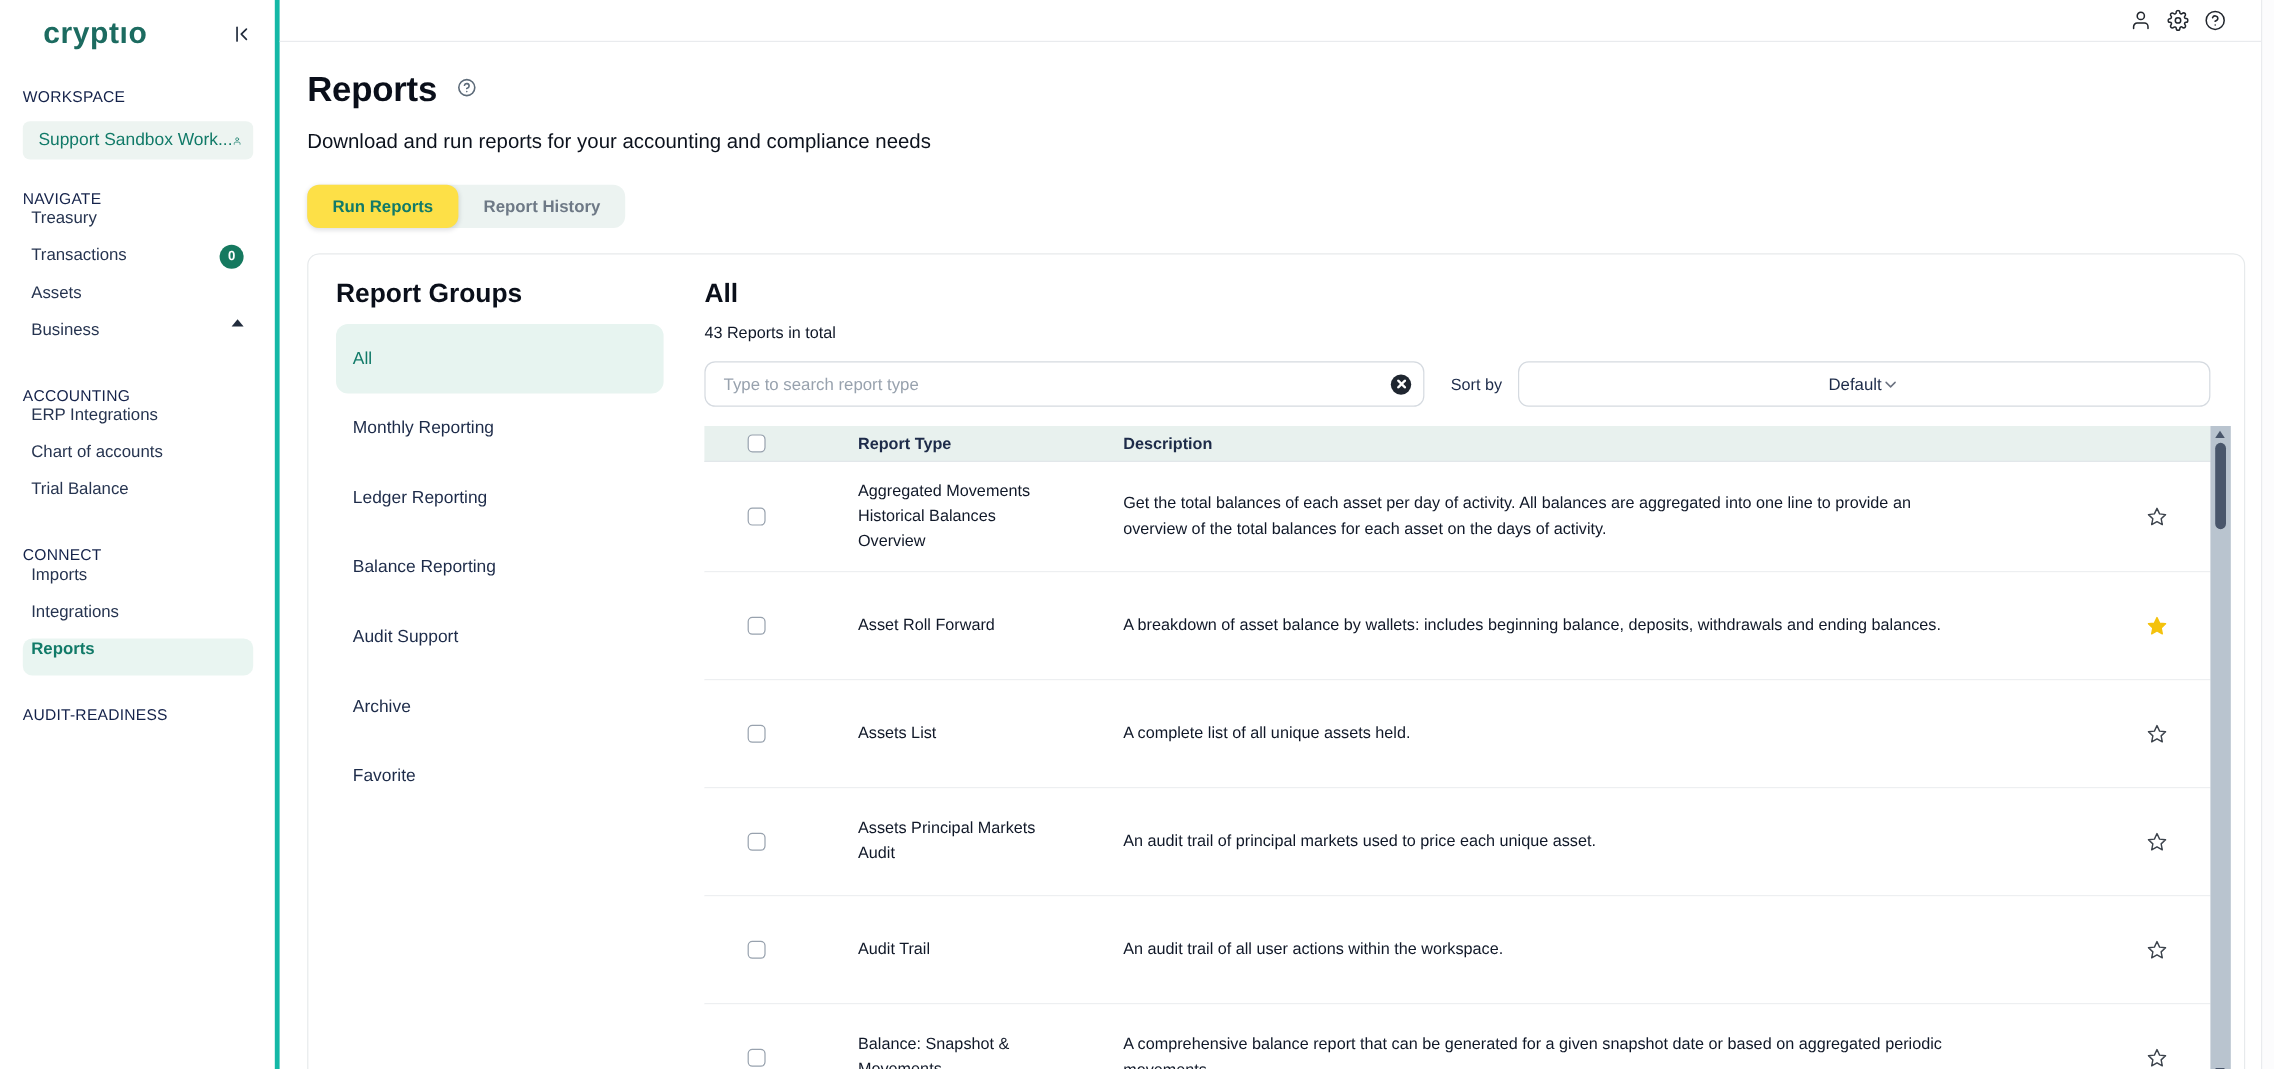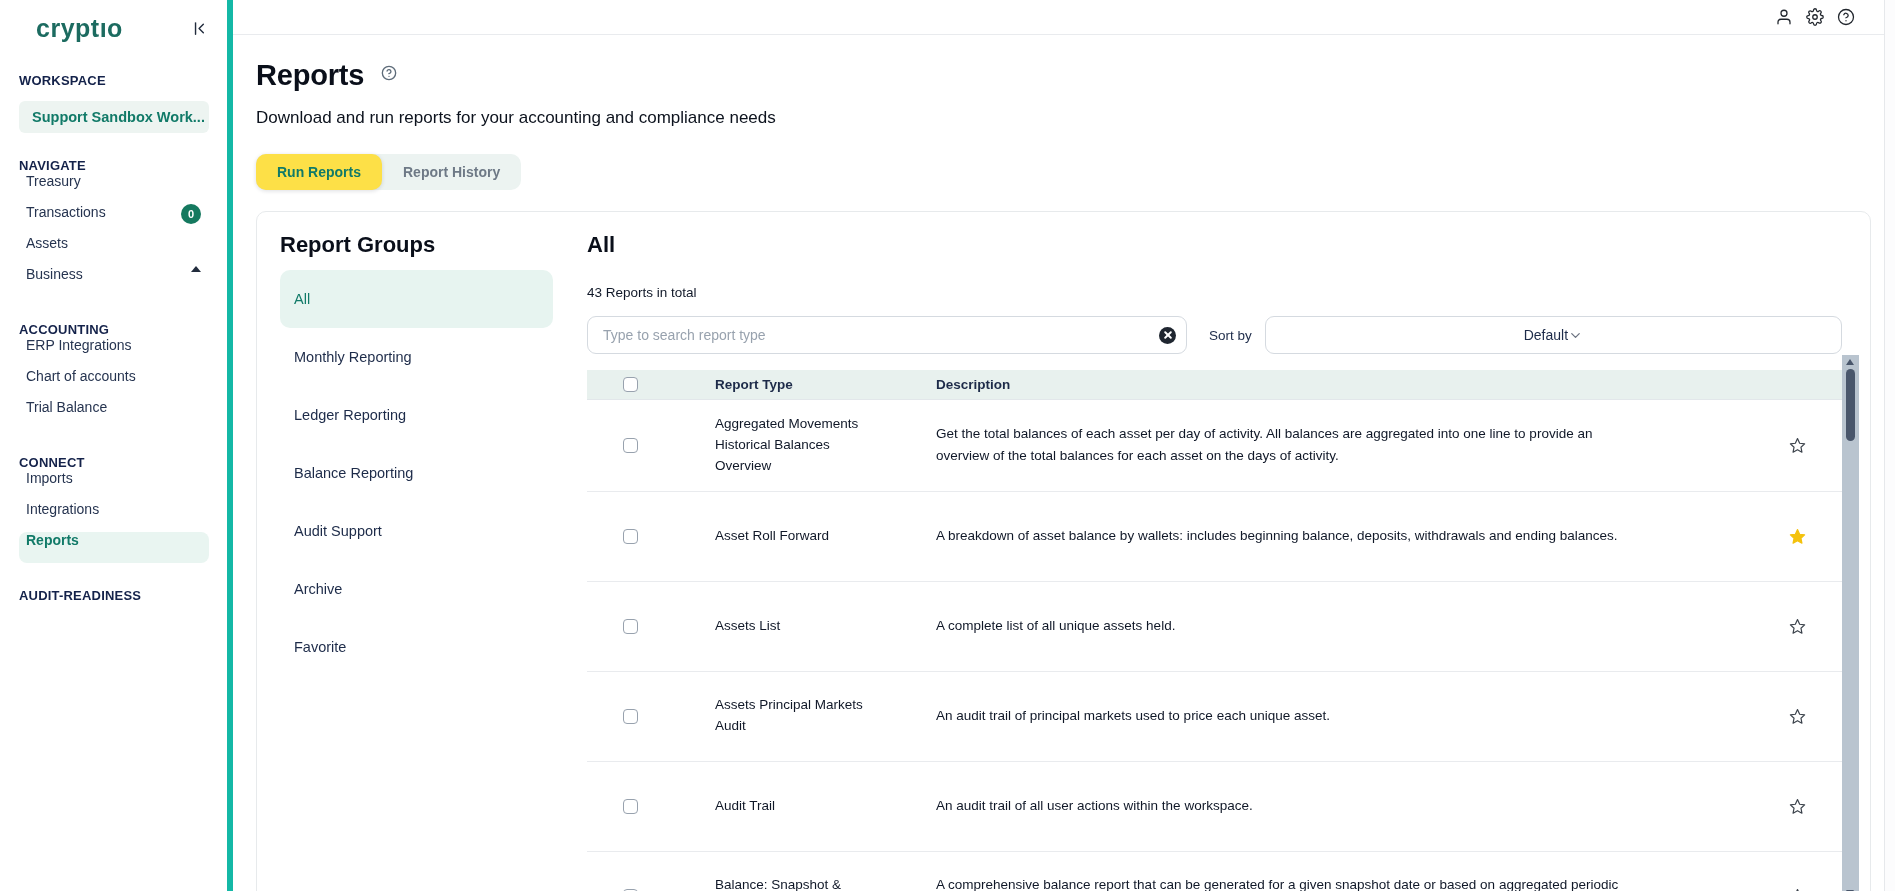--- a/index.html
+++ b/index.html
@@ -5,30 +5,30 @@
   * { box-sizing: border-box; }
   html,body { margin:0; padding:0; }
   body {
     width:1895px; height:891px; overflow:hidden;
     font-family:"Liberation Sans", sans-serif;
     background:#ffffff; color:#101828;
   }
   .app { display:flex; height:100%; }
 
   
-  .sidebar { width:233px; flex:none; border-right:6px solid #14b8a6; background:#fff; }
+  .sidebar { width:233px; flex:none; border-right:4px solid #14b8a6; background:#fff; }
   .logo-row { display:flex; align-items:center; justify-content:space-between; padding:14px 18px 0 36px; height:42px; }
   .logo { font-size:25px; font-weight:bold; color:#1c6b60; letter-spacing:.5px; }
   .collapse-btn { background:none; border:none; padding:0; cursor:pointer; display:flex; }
   .collapse-btn svg { width:17px; height:17px; stroke:#222c3d; stroke-width:2; fill:none; stroke-linecap:round; stroke-linejoin:round; }
-  .side-label { margin:16px 0 0 19px; font-size:13px; font-weight:700; color:#14224a; letter-spacing:.2px; }
+  .side-label { margin:16px 0 0 19px; font-size:13px; font-weight:400; color:#14224a; letter-spacing:.2px; }
   .lbl-workspace { margin-top:31px; }
   .workspace-pill { margin:13px 18px 0 19px; height:32px; border-radius:6px; background:#edf4f1;
     display:flex; align-items:center; justify-content:space-between; padding:0 10px 0 13px; cursor:pointer; }
-  .workspace-pill .ws-name { font-size:14.5px; font-weight:700; color:#117a68; white-space:nowrap; }
+  .workspace-pill .ws-name { font-size:14.5px; font-weight:400; color:#117a68; white-space:nowrap; }
   .workspace-pill svg { width:15px; height:15px; stroke:#117a68; stroke-width:2; fill:none; stroke-linecap:round; stroke-linejoin:round; }
   .lbl-section { margin-top:25px; }
   .side-list { margin:0 18px 0 19px; }
   .side-item { height:31px; display:flex; align-items:flex-start; padding:0 8px 0 7px; font-size:14px; color:#263450; cursor:pointer; border-radius:8px; }
   .side-item.active { background:#e9f5f1; color:#117a68; font-weight:700; }
   .count-badge { margin-left:auto; width:20px; height:20px; border-radius:50%; background:#15795f; color:#fff;
     font-size:11px; font-weight:700; display:flex; align-items:center; justify-content:center; }
   .caret-up { margin-left:auto; width:0; height:0; border-left:5px solid transparent; border-right:5px solid transparent; border-bottom:6px solid #222c3d; }
 
   
@@ -51,21 +51,21 @@
 
   
   .card { margin:21px 24px 0 0; height:780px; border:1px solid #e7eaec; border-radius:10px; display:flex; background:#fff; }
   .groups { width:330px; flex:none; padding:20px 0 0 23px; }
   .panel-title { margin:0; font-size:22px; font-weight:700; color:#0a0f1a; }
   .group-list { margin-top:12px; width:273px; }
   .group-item { height:58px; display:flex; align-items:center; padding-left:14px; font-size:14.5px; color:#1d2b49; border-radius:10px; cursor:pointer; }
   .group-item.active { background:#e7f4f0; color:#117a68; }
 
   .reports { flex:1; min-width:0; padding:20px 28px 0 0; position:relative; }
-  .count-text { margin-top:27px; font-size:13.5px; color:#101828; }
+  .count-text { margin-top:12px; font-size:13.5px; color:#101828; }
   .controls { margin-top:16px; display:flex; align-items:center; }
   .search-box { width:600px; height:38px; border:1px solid #d5dae0; border-radius:9px; background:#fff;
     display:flex; align-items:center; padding:0 10px 0 13px; }
   .search-box input { flex:1; border:none; outline:none; font-family:"Liberation Sans", sans-serif; font-size:14px; color:#101828; background:transparent; }
   .search-box input::placeholder { color:#98a2ae; }
   .clear-btn { width:17px; height:17px; flex:none; border:none; border-radius:50%; background:#1f2630; cursor:pointer;
     display:flex; align-items:center; justify-content:center; padding:0; }
   .clear-btn svg { width:8px; height:8px; stroke:#fff; stroke-width:2.4; stroke-linecap:round; }
   .sort-label { margin:0 13px 0 22px; font-size:13.5px; color:#1d2b49; white-space:nowrap; }
   .select-box { flex:1; height:38px; border:1px solid #d5dae0; border-radius:9px; background:#fff; cursor:pointer;

